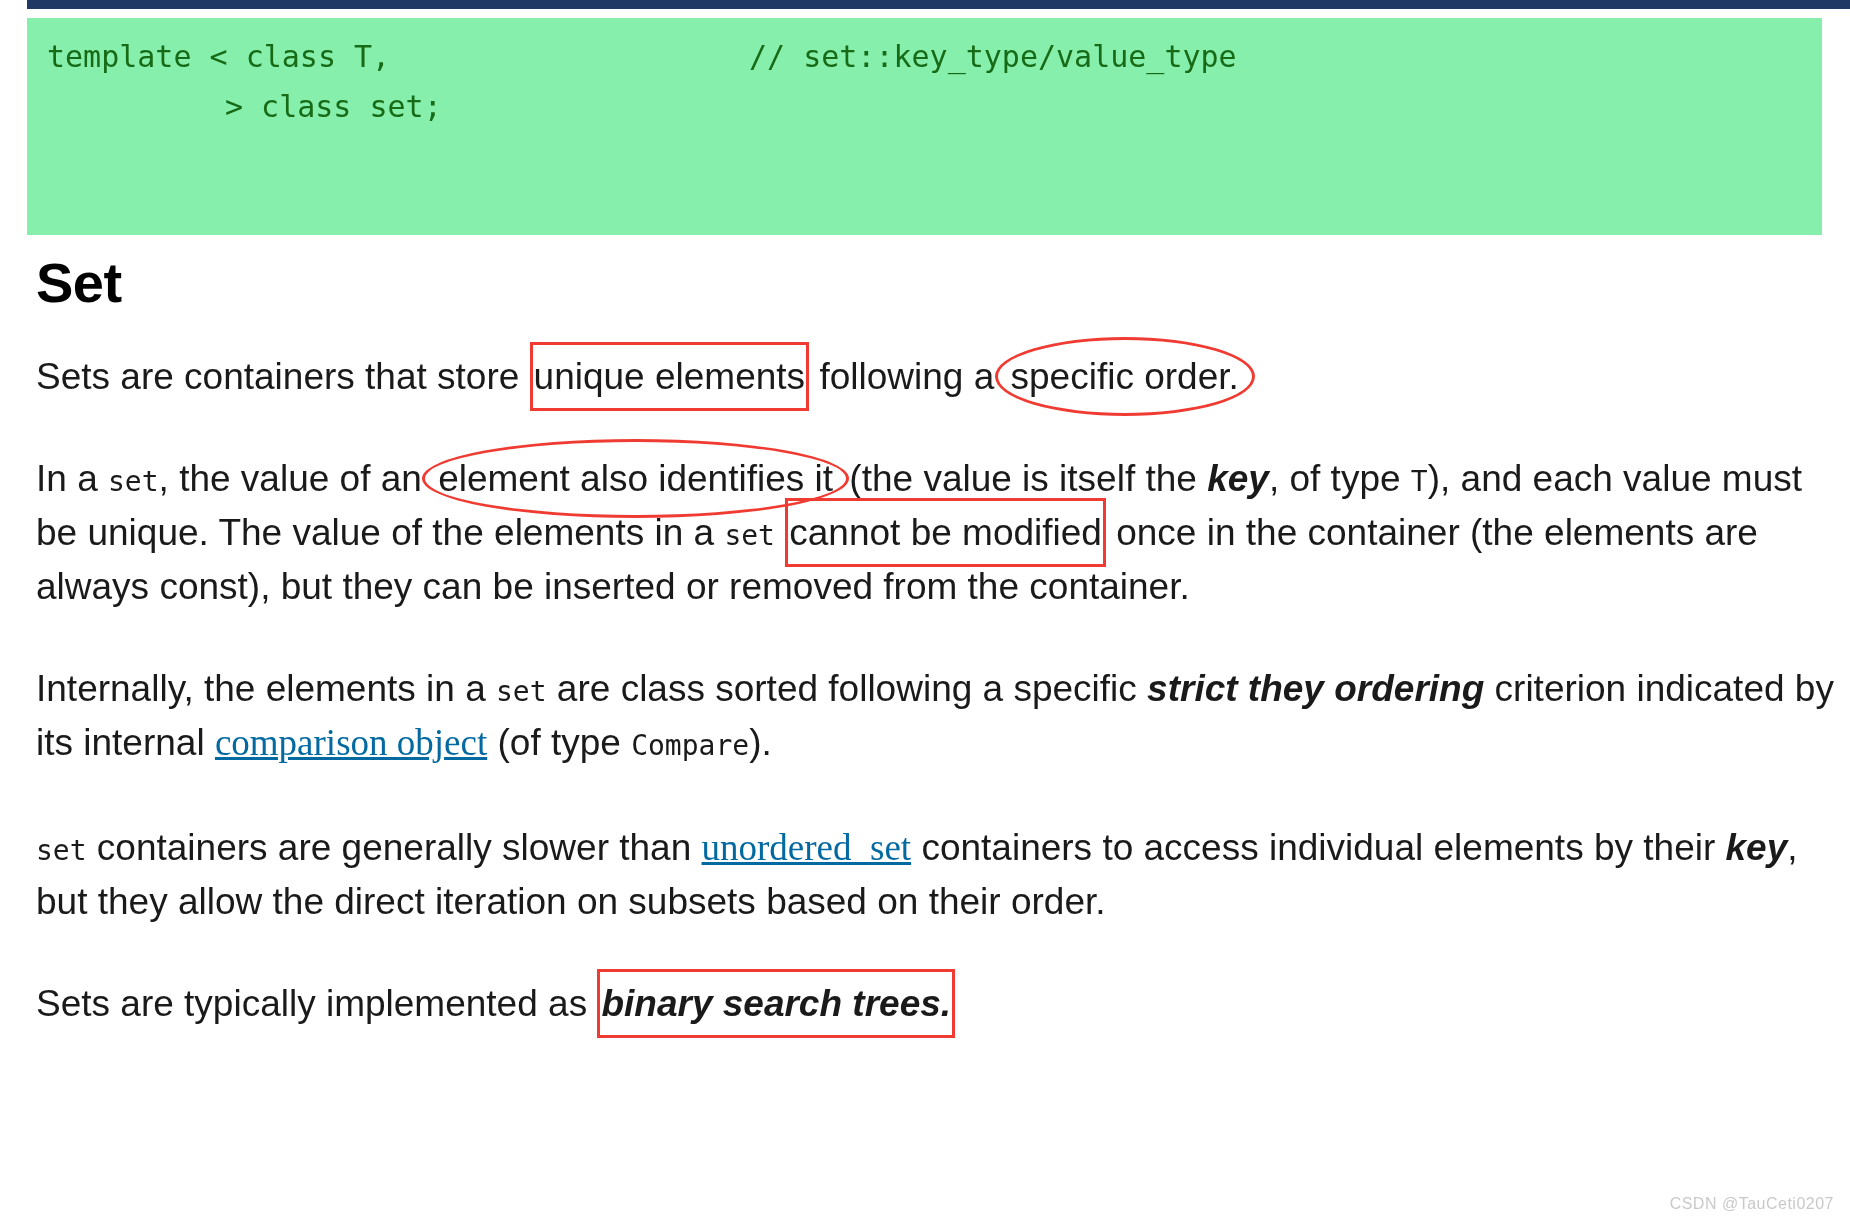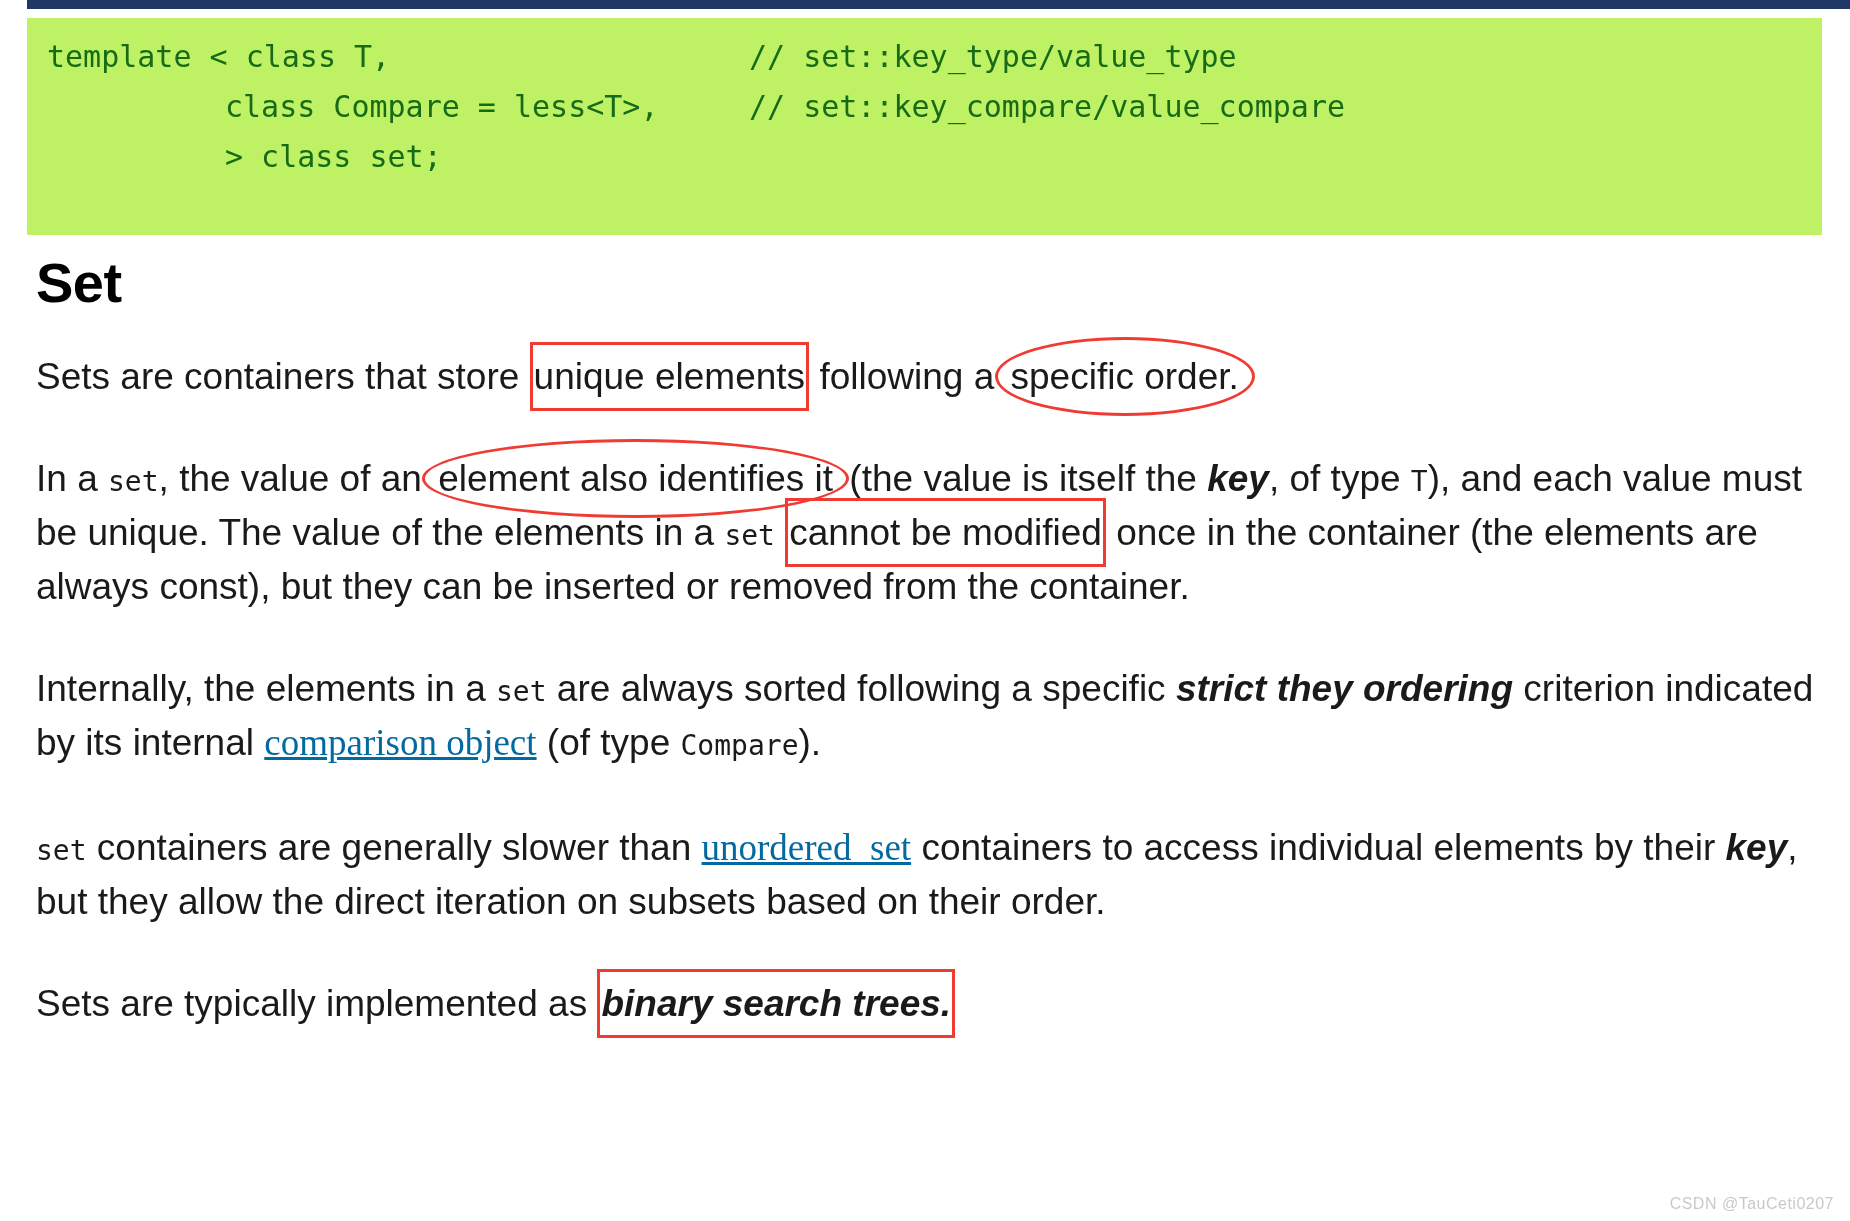--- a/index.html
+++ b/index.html
@@ -25,21 +25,21 @@
     background: #1f3864;
   }
 
   
   #code-block {
     position: absolute;
     left: 27px;
     top: 18px;
     width: 1795px;
     height: 217px;
-    background: #bef264;
+    background: #86efac;
     box-sizing: border-box;
     padding: 14px 0 0 0;
   }
   .code-line {
     position: relative;
     height: 50px;
     line-height: 50px;
     font-family: "DejaVu Sans Mono", monospace;
     font-size: 30px;
     color: #176b17;
@@ -150,24 +150,20 @@
 
 <div id="top-bar"></div>
 
 <div id="code-block">
 
   <div class="code-line">
     <span class="code-main ind0">template &lt; class T,</span>
     <span class="code-comment">// set::key_type/value_type</span>
   </div>
 
-  <div class="code-line">
-    <span class="code-main ind1">class Compare = less&lt;T&gt;,</span>
-    <span class="code-comment">// set::key_compare/value_compare</span>
-  </div>
 
 
   <div class="code-line">
     <span class="code-main ind1">&gt; class set;</span>
     <span class="code-comment"></span>
   </div>
 
 </div>
 
 <div id="article">
@@ -176,21 +172,21 @@
 
   <p class="para">
     <span>Sets are containers that store </span><span class="ann-box"><span>unique elements</span></span><span> following a </span><span class="ann-ellipse"><span>specific order.</span></span>
   </p>
 
   <p class="para">
     <span>In a </span><code class="mono">set</code><span>, the value of an </span><span class="ann-ellipse"><span>element also identifies it</span></span><span> (the value is itself the </span><b class="bold-italic">key</b><span>, of type </span><code class="mono">T</code><span>), and each value must be unique. The value of the elements in a </span><code class="mono">set</code><span> </span><span class="ann-box"><span>cannot be modified</span></span><span> once in the container (the elements are always const), but they can be inserted or removed from the container.</span>
   </p>
 
   <p class="para">
-    <span>Internally, the elements in a </span><code class="mono">set</code><span> are always sorted following a specific </span><b class="bold-italic">strict they ordering</b><span> criterion indicated by its internal </span><a class="doclink" href="#">comparison object</a><span> (of type </span><code class="mono">Compare</code><span>).</span>
+    <span>Internally, the elements in a </span><code class="mono">set</code><span> are class sorted following a specific </span><b class="bold-italic">strict they ordering</b><span> criterion indicated by its internal </span><a class="doclink" href="#">comparison object</a><span> (of type </span><code class="mono">Compare</code><span>).</span>
   </p>
 
   <p class="para">
     <code class="mono">set</code><span> containers are generally slower than </span><a class="doclink" href="#">unordered_set</a><span> containers to access individual elements by their </span><b class="bold-italic">key</b><span>, but they allow the direct iteration on subsets based on their order.</span>
   </p>
 
   <p class="para">
     <span>Sets are typically implemented as </span><span class="ann-box"><b class="bold-italic">binary search trees.</b></span>
   </p>
 

